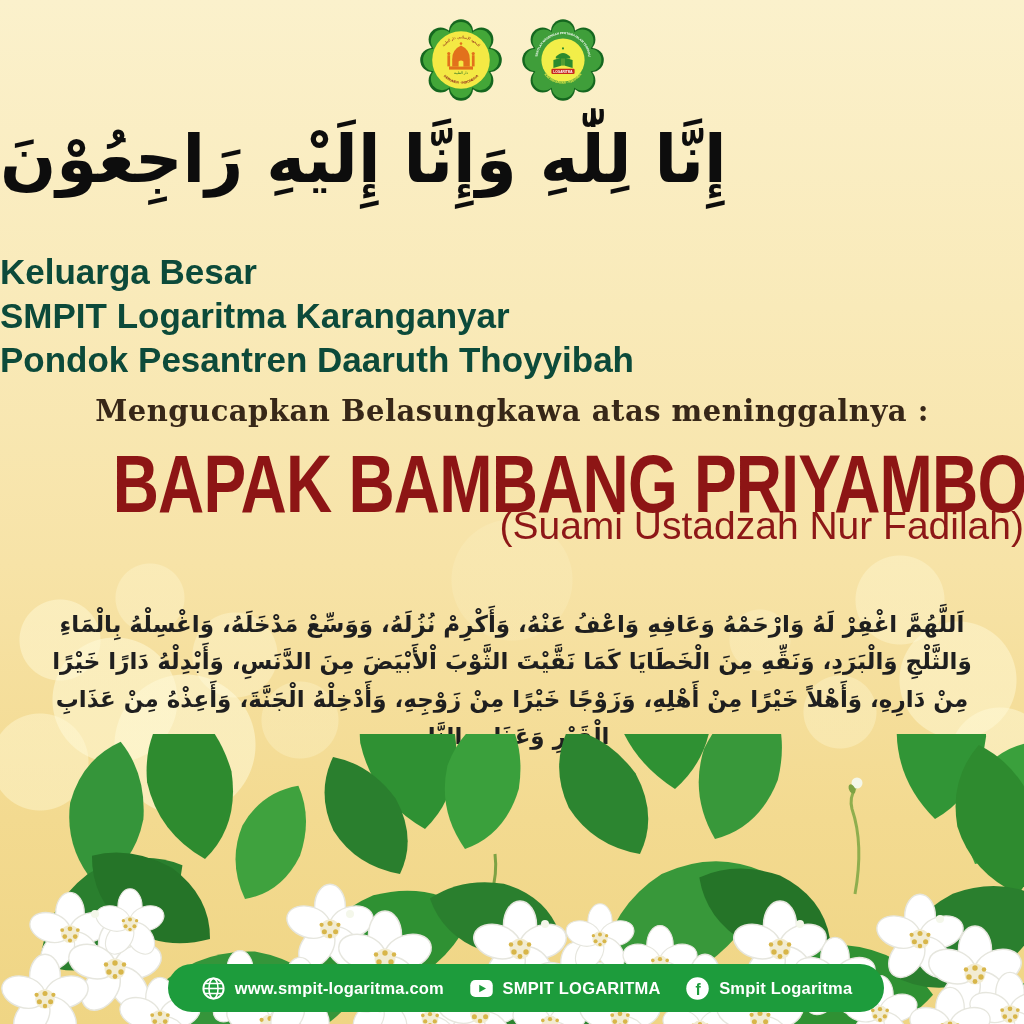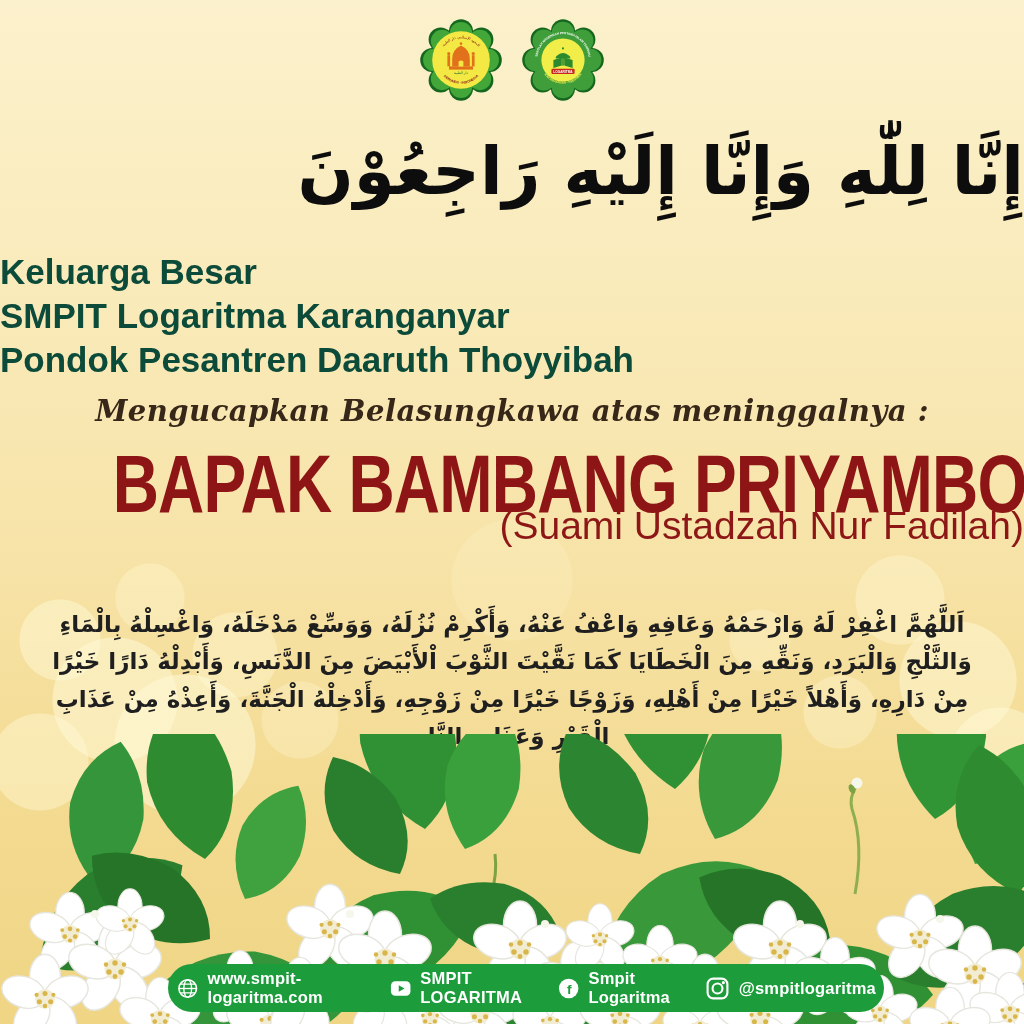--- a/index.html
+++ b/index.html
@@ -18,29 +18,29 @@
       radial-gradient(circle at 958px 680px, rgba(255,249,214,.50) 0 58px, rgba(255,249,214,0) 59px),
       radial-gradient(circle at 1000px 758px, rgba(255,252,222,.45) 0 50px, rgba(255,252,222,0) 51px),
       radial-gradient(circle at 840px 712px, rgba(255,249,214,.35) 0 36px, rgba(255,249,214,0) 37px),
       radial-gradient(circle at 760px 640px, rgba(255,249,214,.30) 0 30px, rgba(255,249,214,0) 31px),
       radial-gradient(circle at 512px 580px, rgba(255,249,214,.18) 0 60px, rgba(255,249,214,0) 61px),
       linear-gradient(180deg,#fbf1cc 0%,#f9eab9 30%,#f7e3a7 55%,#f3da90 80%,#efd584 100%);
   }
   .logos{position:absolute;top:16px;left:0;width:100%;display:flex;justify-content:center;gap:14px;z-index:1;}
   .logos svg{width:88px;height:88px;display:block;}
   .calligraphy{
-    position:absolute;top:104px;left:0;width:100%;height:136px;line-height:136px;
-    text-align:right;direction:rtl;font-family:"DejaVu Sans",sans-serif;
+    position:absolute;top:92px;left:0;width:100%;height:136px;line-height:136px;
+    text-align:left;direction:rtl;font-family:"DejaVu Sans",sans-serif;
     font-size:66px;font-weight:bold;color:#0d0d0d;z-index:1;
   }
   .org{position:absolute;top:250px;left:0;width:100%;text-align:left;z-index:1;
        color:#0c4a3a;font-weight:bold;font-size:35px;line-height:44px;}
   .script-line{
     position:absolute;top:394px;left:0;width:100%;text-align:center;z-index:1;
-    font-family:"DejaVu Serif",serif;font-style:italic;font-weight:bold;
+    font-family:"DejaVu Serif",serif;font-weight:bold;
     font-size:29px;color:#372718;letter-spacing:.5px;
   }
   .deceased-name{
     position:absolute;top:438px;left:0;width:100%;text-align:center;z-index:1;
     font-size:82px;line-height:92px;font-weight:bold;color:#8d1515;
     white-space:nowrap;transform:scaleX(.78);letter-spacing:-1px;
   }
   .relation{position:absolute;top:504px;left:0;width:100%;text-align:right;z-index:1;
     font-size:39px;color:#8d1717;font-weight:500;}
   .prayer{
@@ -248,23 +248,15 @@
       </svg>
       <span>SMPIT LOGARITMA</span>
     </div>
     <div class="fitem">
       <svg viewBox="0 0 24 24">
         <circle cx="12" cy="12" r="10" fill="#ffffff"></circle>
         <text x="12.6" y="17.6" text-anchor="middle" font-size="14" font-weight="bold" fill="#1d9c3c" font-family="Liberation Sans, sans-serif">f</text>
       </svg>
       <span>Smpit Logaritma</span>
     </div>
-    <div class="fitem">
-      <svg viewBox="0 0 24 24">
-        <rect x="3.2" y="3.2" width="17.6" height="17.6" rx="5" fill="none" stroke="#ffffff" stroke-width="1.9"></rect>
-        <circle cx="12" cy="12" r="4.4" fill="none" stroke="#ffffff" stroke-width="1.9"></circle>
-        <circle cx="17.2" cy="6.8" r="1.4" fill="#ffffff"></circle>
-      </svg>
-      <span>@smpitlogaritma</span>
-    </div>
   </div>
 
 </div>
 
 </body></html>

